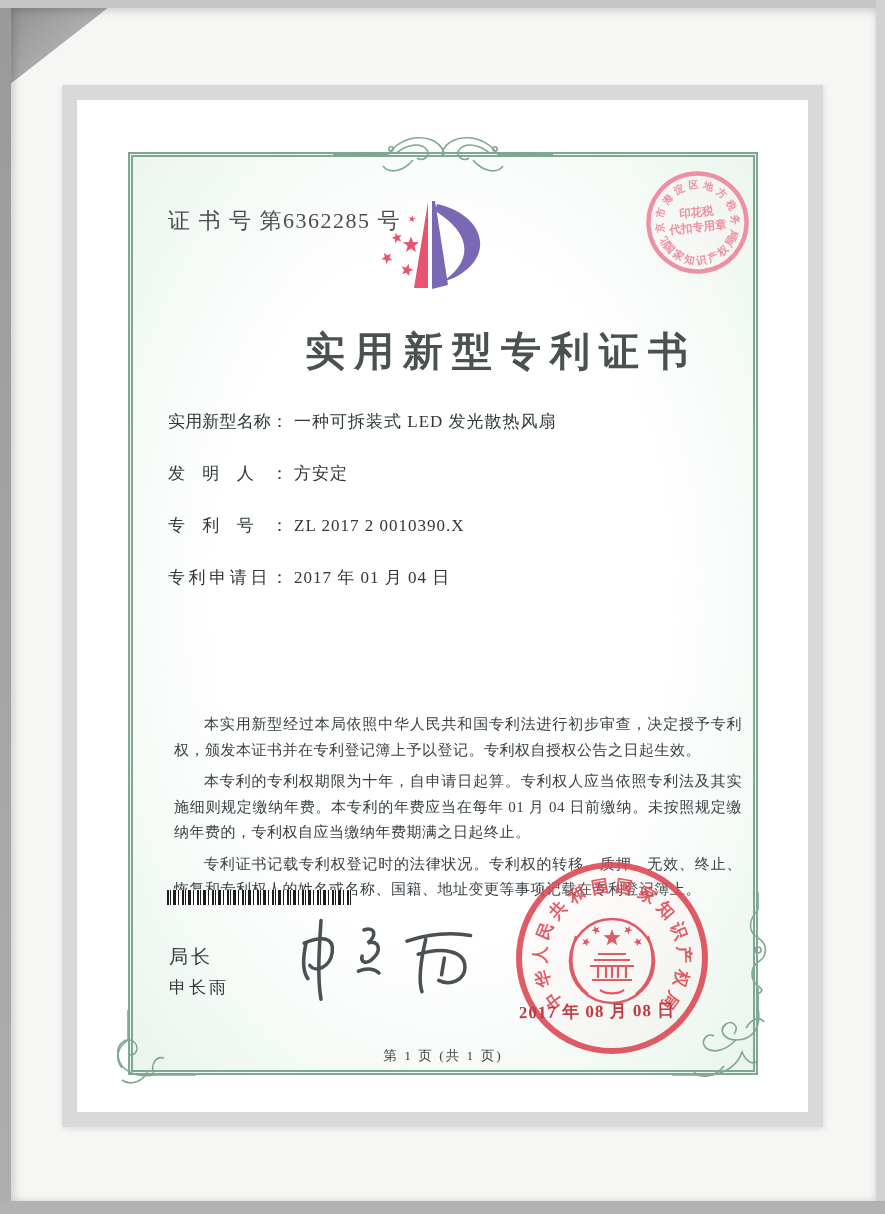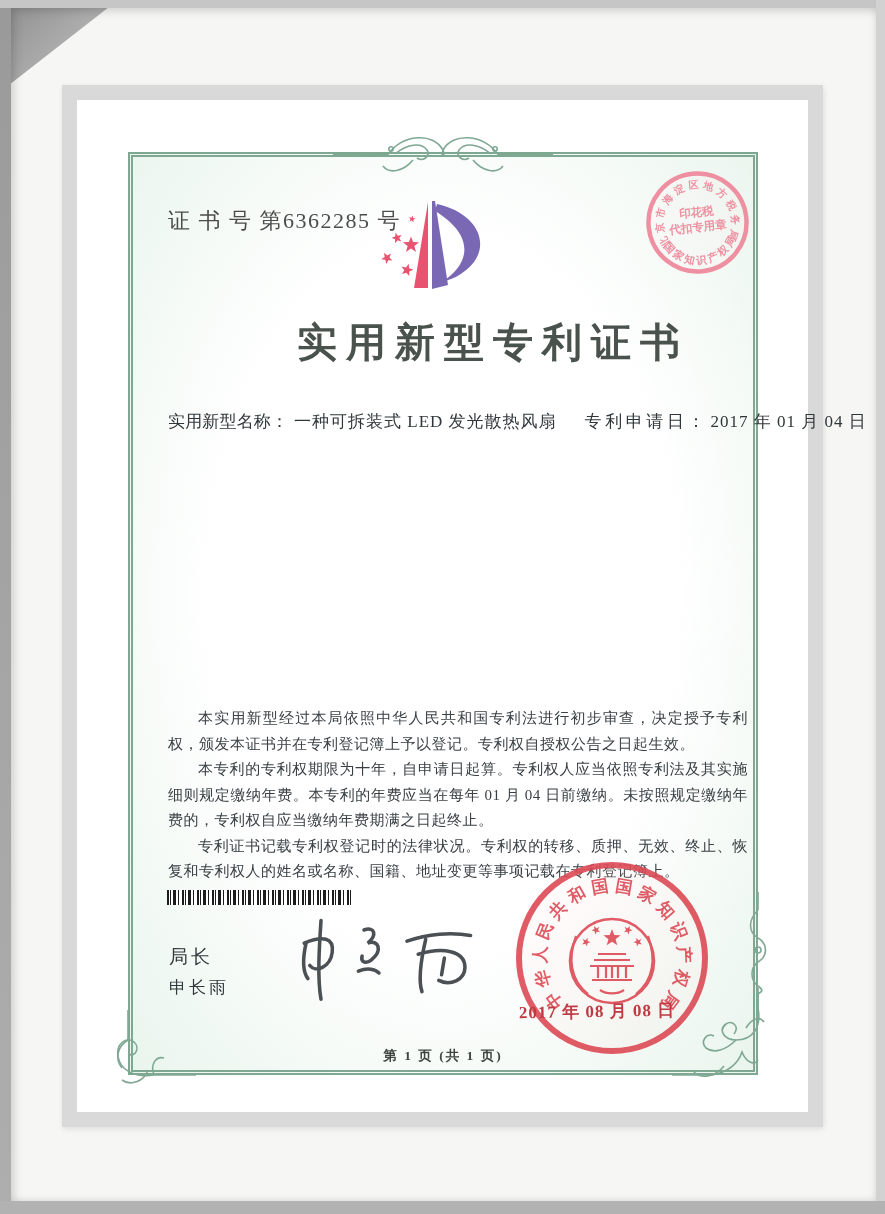--- a/index.html
+++ b/index.html
@@ -14,34 +14,34 @@
   .frame-shadow{position:absolute;inset:8px 9px 13px 11px;box-shadow:inset 3px 3px 10px rgba(0,0,0,.16),inset -2px -2px 6px rgba(0,0,0,.05);pointer-events:none;}
   
   .mat{position:absolute;left:62px;top:85px;right:62px;bottom:87px;border:15px solid #d9d9d9;background:#ffffff;box-shadow:1px 2px 6px rgba(0,0,0,.10);}
   .cert-border{position:absolute;left:128px;top:152px;width:630px;height:923px;box-sizing:border-box;border:5px double var(--border-green,#7fa893);background:radial-gradient(ellipse at 50% 48%, rgba(255,255,255,0) 52%, rgba(198,228,207,.38) 100%);}
   .orn{position:absolute;color:var(--border-green,#7fa893);}
   .orn svg{display:block;}
   
   .cert-number{position:absolute;left:168px;top:206px;font-size:22px;letter-spacing:1.5px;color:#4c4c4c;}
   .logo{position:absolute;left:366px;top:188px;width:132px;height:118px;}
   .stamp{position:absolute;left:644px;top:169px;width:107px;height:107px;transform:rotate(-6deg);opacity:.88;}
-  .title{position:absolute;left:128px;top:315px;width:730px;text-align:center;font-size:40px;font-weight:600;letter-spacing:9px;color:#4a524d;}
-  .fields{position:absolute;left:168px;top:410px;display:flex;gap:28px;font-size:17px;color:#30373a;}
+  .title{position:absolute;left:128px;top:324px;width:730px;text-align:center;font-size:40px;font-weight:600;letter-spacing:9px;color:#4a524d;padding-left:8px;}
+  .fields{position:absolute;left:168px;top:410px;display:flex;flex-direction:column;gap:28px;font-size:17px;color:#30373a;}
   .field-row{line-height:24px;white-space:nowrap;}
   .flabel{display:inline-block;width:120px;text-align:justify;text-align-last:justify;}
   .fvalue{margin-left:6px;letter-spacing:1px;}
   .paras{position:absolute;left:168px;top:706px;width:580px;font-size:15px;line-height:25.5px;color:#3a4145;text-align:justify;}
-  .paras p{margin:0;text-indent:2em;letter-spacing:.5px;}
+  .paras p{margin:6px;text-indent:2em;letter-spacing:.5px;}
   .barcode{position:absolute;left:167px;top:890px;width:185px;height:15px;background:repeating-linear-gradient(90deg,#1c1c1c 0 2px,#fff 2px 3px,#1c1c1c 3px 4px,#fff 4px 6px,#1c1c1c 6px 9px,#fff 9px 11px,#1c1c1c 11px 12px,#fff 12px 15px);}
   .director-title{position:absolute;left:169px;top:944px;font-size:19px;letter-spacing:3px;color:#33393c;}
   .director-name{position:absolute;left:169px;top:976px;font-size:17px;letter-spacing:3px;color:#33393c;text-align:center;}
   .signature{position:absolute;left:278px;top:910px;width:215px;height:96px;}
   .seal{position:absolute;left:512px;top:858px;width:200px;height:200px;opacity:.90;}
   .seal-date{position:absolute;left:519px;top:1000px;font-size:17px;font-weight:600;letter-spacing:1px;color:#bf3a42;transform:rotate(-1deg);}
-  .page-footer{position:absolute;left:128px;top:1047px;width:630px;text-align:center;font-size:13.5px;letter-spacing:2px;color:#3f4542;font-weight:bold;}
+  .page-footer{position:absolute;left:128px;top:1047px;width:630px;text-align:center;font-size:13.5px;letter-spacing:2px;color:#3f4542;}
 </style>
 </head>
 <body>
 
 <div class="photo">
 
   <div class="mat"></div>
 
   <div class="cert-border"></div>
 
@@ -130,20 +130,22 @@
         </g>
       <text x="53.5" y="47" text-anchor="middle" font-size="11.5" font-weight="bold" fill="currentColor">印花税</text>
       <text x="53.5" y="62" text-anchor="middle" font-size="11.5" font-weight="bold" fill="currentColor">代扣专用章</text>
     </svg>
   </div>
 
   <div class="title">实用新型专利证书</div>
 
   <div class="fields">
     <div class="field-row"><span class="flabel">实用新型名称：</span><span class="fvalue">一种可拆装式 LED 发光散热风扇</span></div>
+    <div class="field-row"><span class="flabel">发明人：</span><span class="fvalue">方安定</span></div>
+    <div class="field-row"><span class="flabel">专利号：</span><span class="fvalue">ZL 2017 2 0010390.X</span></div>
     <div class="field-row"><span class="flabel">专利申请日：</span><span class="fvalue">2017 年 01 月 04 日</span></div>
   </div>
 
   <div class="paras">
     <p>本实用新型经过本局依照中华人民共和国专利法进行初步审查，决定授予专利权，颁发本证书并在专利登记簿上予以登记。专利权自授权公告之日起生效。</p>
     <p>本专利的专利权期限为十年，自申请日起算。专利权人应当依照专利法及其实施细则规定缴纳年费。本专利的年费应当在每年 01 月 04 日前缴纳。未按照规定缴纳年费的，专利权自应当缴纳年费期满之日起终止。</p>
     <p>专利证书记载专利权登记时的法律状况。专利权的转移、质押、无效、终止、恢复和专利权人的姓名或名称、国籍、地址变更等事项记载在专利登记簿上。</p>
   </div>
 
   <div class="barcode"></div>

